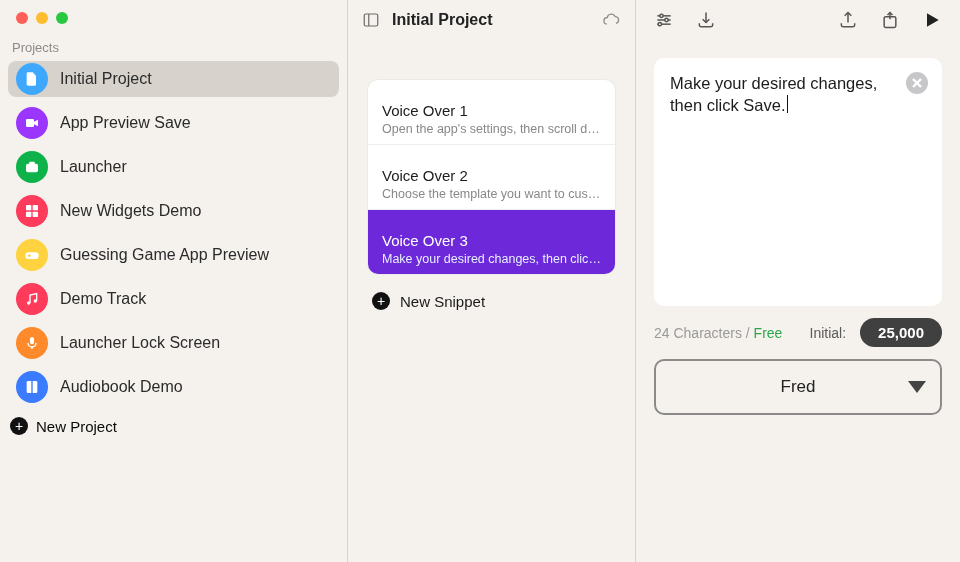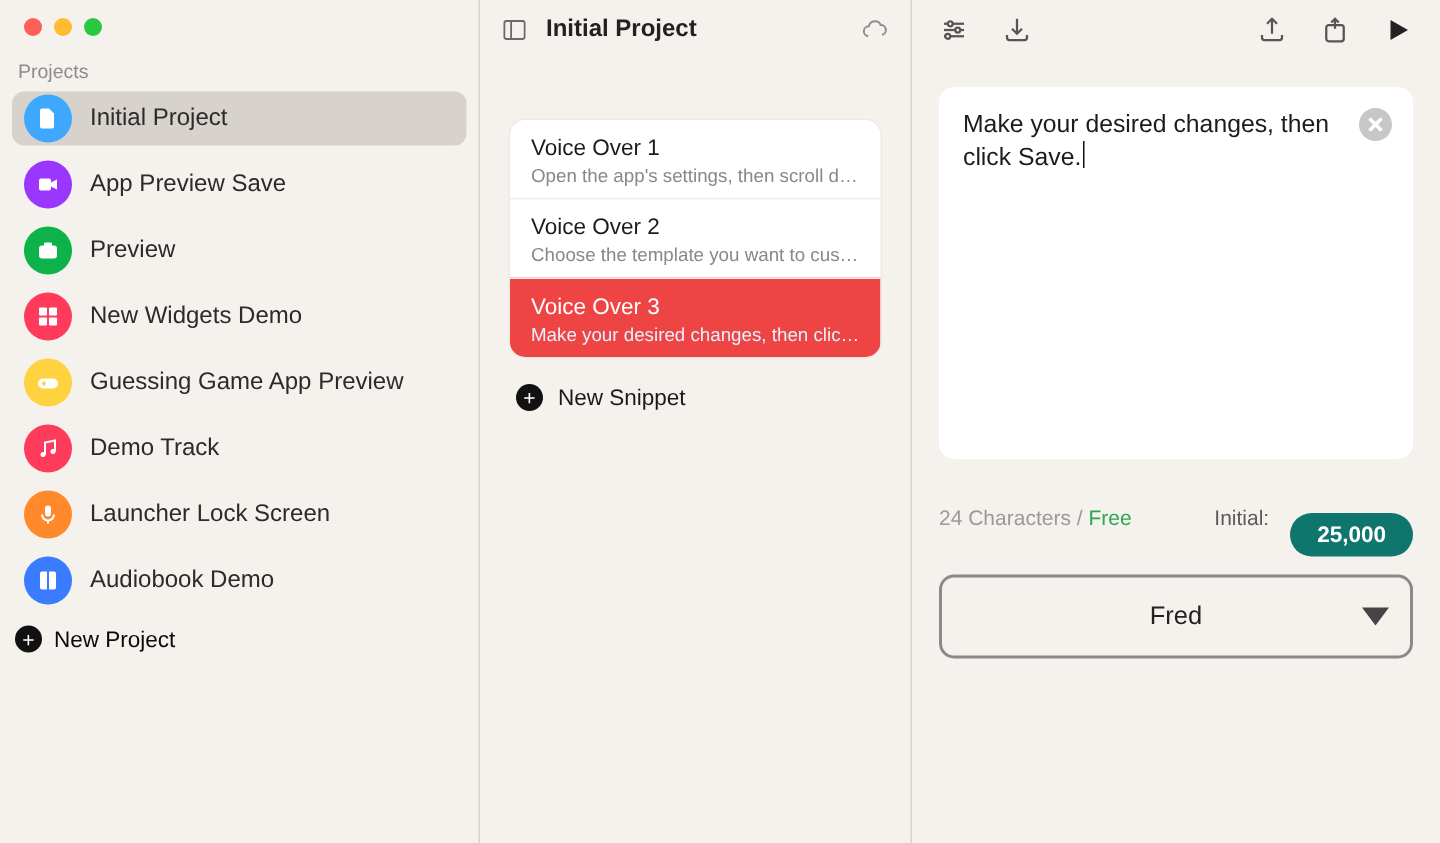--- a/index.html
+++ b/index.html
@@ -1,63 +1,63 @@
 <!DOCTYPE html>
 <html><head>
 <meta charset="utf-8">
 <style>
   * { box-sizing: border-box; margin: 0; padding: 0; }
   html, body { width: 960px; height: 562px; overflow: hidden; font-family: -apple-system, "Helvetica Neue", Arial, sans-serif; background:#f5f2ee; -webkit-font-smoothing: antialiased;}
   .app { display:flex; width:960px; height:562px; background:#f5f2ee; }
   
-  .sidebar { width:320px; border-right:1px solid #d8d4cd; display:flex; flex-direction:column; padding:8px; }
+  .sidebar { width:348px; border-right:1px solid #d8d4cd; display:flex; flex-direction:column; padding:8px; }
   .traffic { display:flex; gap:8px; margin:4px 2px 10px 8px;}
   .dot { width:12px; height:12px; border-radius:50%; }
   .red{background:#ff5f57;} .yellow{background:#febc2e;} .green{background:#28c840;}
   .section-label{ font-size:13px; color:#8c8c8c; margin:6px 2px 6px 4px; }
   .proj-list{ display:flex; flex-direction:column; gap:8px; }
   .proj-item{ display:flex; align-items:center; gap:12px; padding:4px 8px; border-radius:8px; cursor:pointer; height:36px;}
   .proj-item.selected{ background:#d7d3cc; }
   .proj-icon{ width:32px; height:32px; border-radius:50%; display:flex; align-items:center; justify-content:center; flex-shrink:0;}
   .proj-icon svg{ width:16px; height:16px; fill:#fff; }
   .proj-name{ font-size:16px; color:#2b2b2b; }
   .new-project{ margin-top:12px; display:flex; align-items:center; gap:8px; padding-left:2px; font-size:15px; color:#0a0a0a; cursor:pointer;}
   .plus{ width:18px; height:18px; border-radius:50%; background:#111; display:flex; align-items:center; justify-content:center; color:#fff; font-size:14px; line-height:1;}
   
   .center{ width:288px; border-right:1px solid #d8d4cd; display:flex; flex-direction:column; }
   .center-header{ height:40px; display:flex; align-items:center; padding:0 14px; gap:12px; }
   .header-title{ font-size:16px; font-weight:600; color:#222; flex:1;}
   .hicon{ width:18px; height:18px; fill:none; stroke:#6a6a6a; stroke-width:1.6; }
   .cloud{ width:20px; height:20px; stroke:#8f8f8f; }
   .snippets-card{ margin:40px 20px 0 20px; background:#fff; border-radius:10px; overflow:hidden; box-shadow:0 0 0 1px rgba(0,0,0,0.03);}
-  .snippet{ padding:10px 14px 8px 14px; border-top:1px solid #eee; cursor:pointer;}
+  .snippet{ padding:22px 14px 8px 14px; border-top:1px solid #eee; cursor:pointer;}
   .snippet:first-child{ border-top:none; }
   .snippet-title{ font-size:15px; color:#1c1c1c; margin-bottom:3px;}
   .snippet-sub{ font-size:12.5px; color:#888; white-space:nowrap; overflow:hidden; text-overflow:ellipsis;}
-  .snippet.selected{ background:#ef4444; }
+  .snippet.selected{ background:#6d28d9; }
   .snippet.selected .snippet-title{ color:#fff; }
   .snippet.selected .snippet-sub{ color:#e6f0ff; }
   .new-snippet{ display:flex; align-items:center; gap:10px; margin:18px 20px 0 24px; font-size:15px; color:#1a1a1a; cursor:pointer;}
   
   .right{ flex:1; display:flex; flex-direction:column;}
   .right-header{ height:40px; display:flex; align-items:center; padding:0 18px; gap:22px;}
   .right-header .spacer{ flex:1; }
   .ricon{ width:20px; height:20px; fill:none; stroke:#555; stroke-width:1.8;}
   .play{ fill:#222; stroke:none;}
   .editor-wrap{ padding:18px; display:flex; flex-direction:column; gap:12px;}
   .editor{ position:relative; background:#fff; border-radius:10px; height:248px; padding:14px 42px 14px 16px; font-size:16.5px; line-height:1.35; color:#1c1c1c;}
   .editor-text{ display:inline; }
   .caret{ display:inline-block; width:1px; height:18px; background:#111; vertical-align:-2px; margin-left:1px;}
   .clear-btn{ position:absolute; top:14px; right:14px; width:22px; height:22px; border-radius:50%; background:#c7c7c9; display:flex; align-items:center; justify-content:center; cursor:pointer;}
   .clear-btn svg{ width:10px; height:10px; stroke:#fff; stroke-width:2.4;}
   .meta-row{ display:flex; align-items:center; gap:14px; font-size:14px;}
   .char-label{ color:#9a9a9a; }
   .free-label{ color:#2aa84f; }
   .credits-label{ color:#5b5b5b; margin-left:auto;}
-  .credits-pill{ background:#0f766e; color:#fff; border-radius:18px; padding:6px 18px; font-size:15px; font-weight:600;margin-top:24px;}
+  .credits-pill{ background:#404040; color:#fff; border-radius:18px; padding:6px 18px; font-size:15px; font-weight:600;}
   .voice-select{ margin-top:0px; border:2px solid #8a8a8a; border-radius:10px; height:56px; display:flex; align-items:center; justify-content:center; position:relative; background:#f5f2ee; cursor:pointer;}
   .voice-select span{ font-size:17px; color:#222; font-weight:500;}
   .voice-select .tri{ position:absolute; right:14px; width:0; height:0; border-left:9px solid transparent; border-right:9px solid transparent; border-top:12px solid #444;}
 </style>
 </head>
 <body>
 
 <div class="app">
 
   <div class="sidebar">
@@ -86,21 +86,21 @@
           <div class="proj-name">App Preview Save</div>
         </div>
         <div class="proj-item">
           <div class="proj-icon" style="background:#0eb24a">
             <svg viewBox="0 0 24 24">
               <rect x="3" y="7" width="18" height="13" rx="3"></rect>
               <circle cx="12" cy="13.5" r="3.5"></circle>
               <rect x="8" y="4" width="8" height="4" rx="1"></rect>
             </svg>
           </div>
-          <div class="proj-name">Preview</div>
+          <div class="proj-name">Launcher</div>
         </div>
         <div class="proj-item">
           <div class="proj-icon" style="background:#ff3b5c">
             <svg viewBox="0 0 24 24">
               <rect x="3" y="3" width="8" height="8" rx="1"></rect>
               <rect x="13" y="3" width="8" height="8" rx="1"></rect>
               <rect x="3" y="13" width="8" height="8" rx="1"></rect>
               <rect x="13" y="13" width="8" height="8" rx="1"></rect>
             </svg>
           </div>

